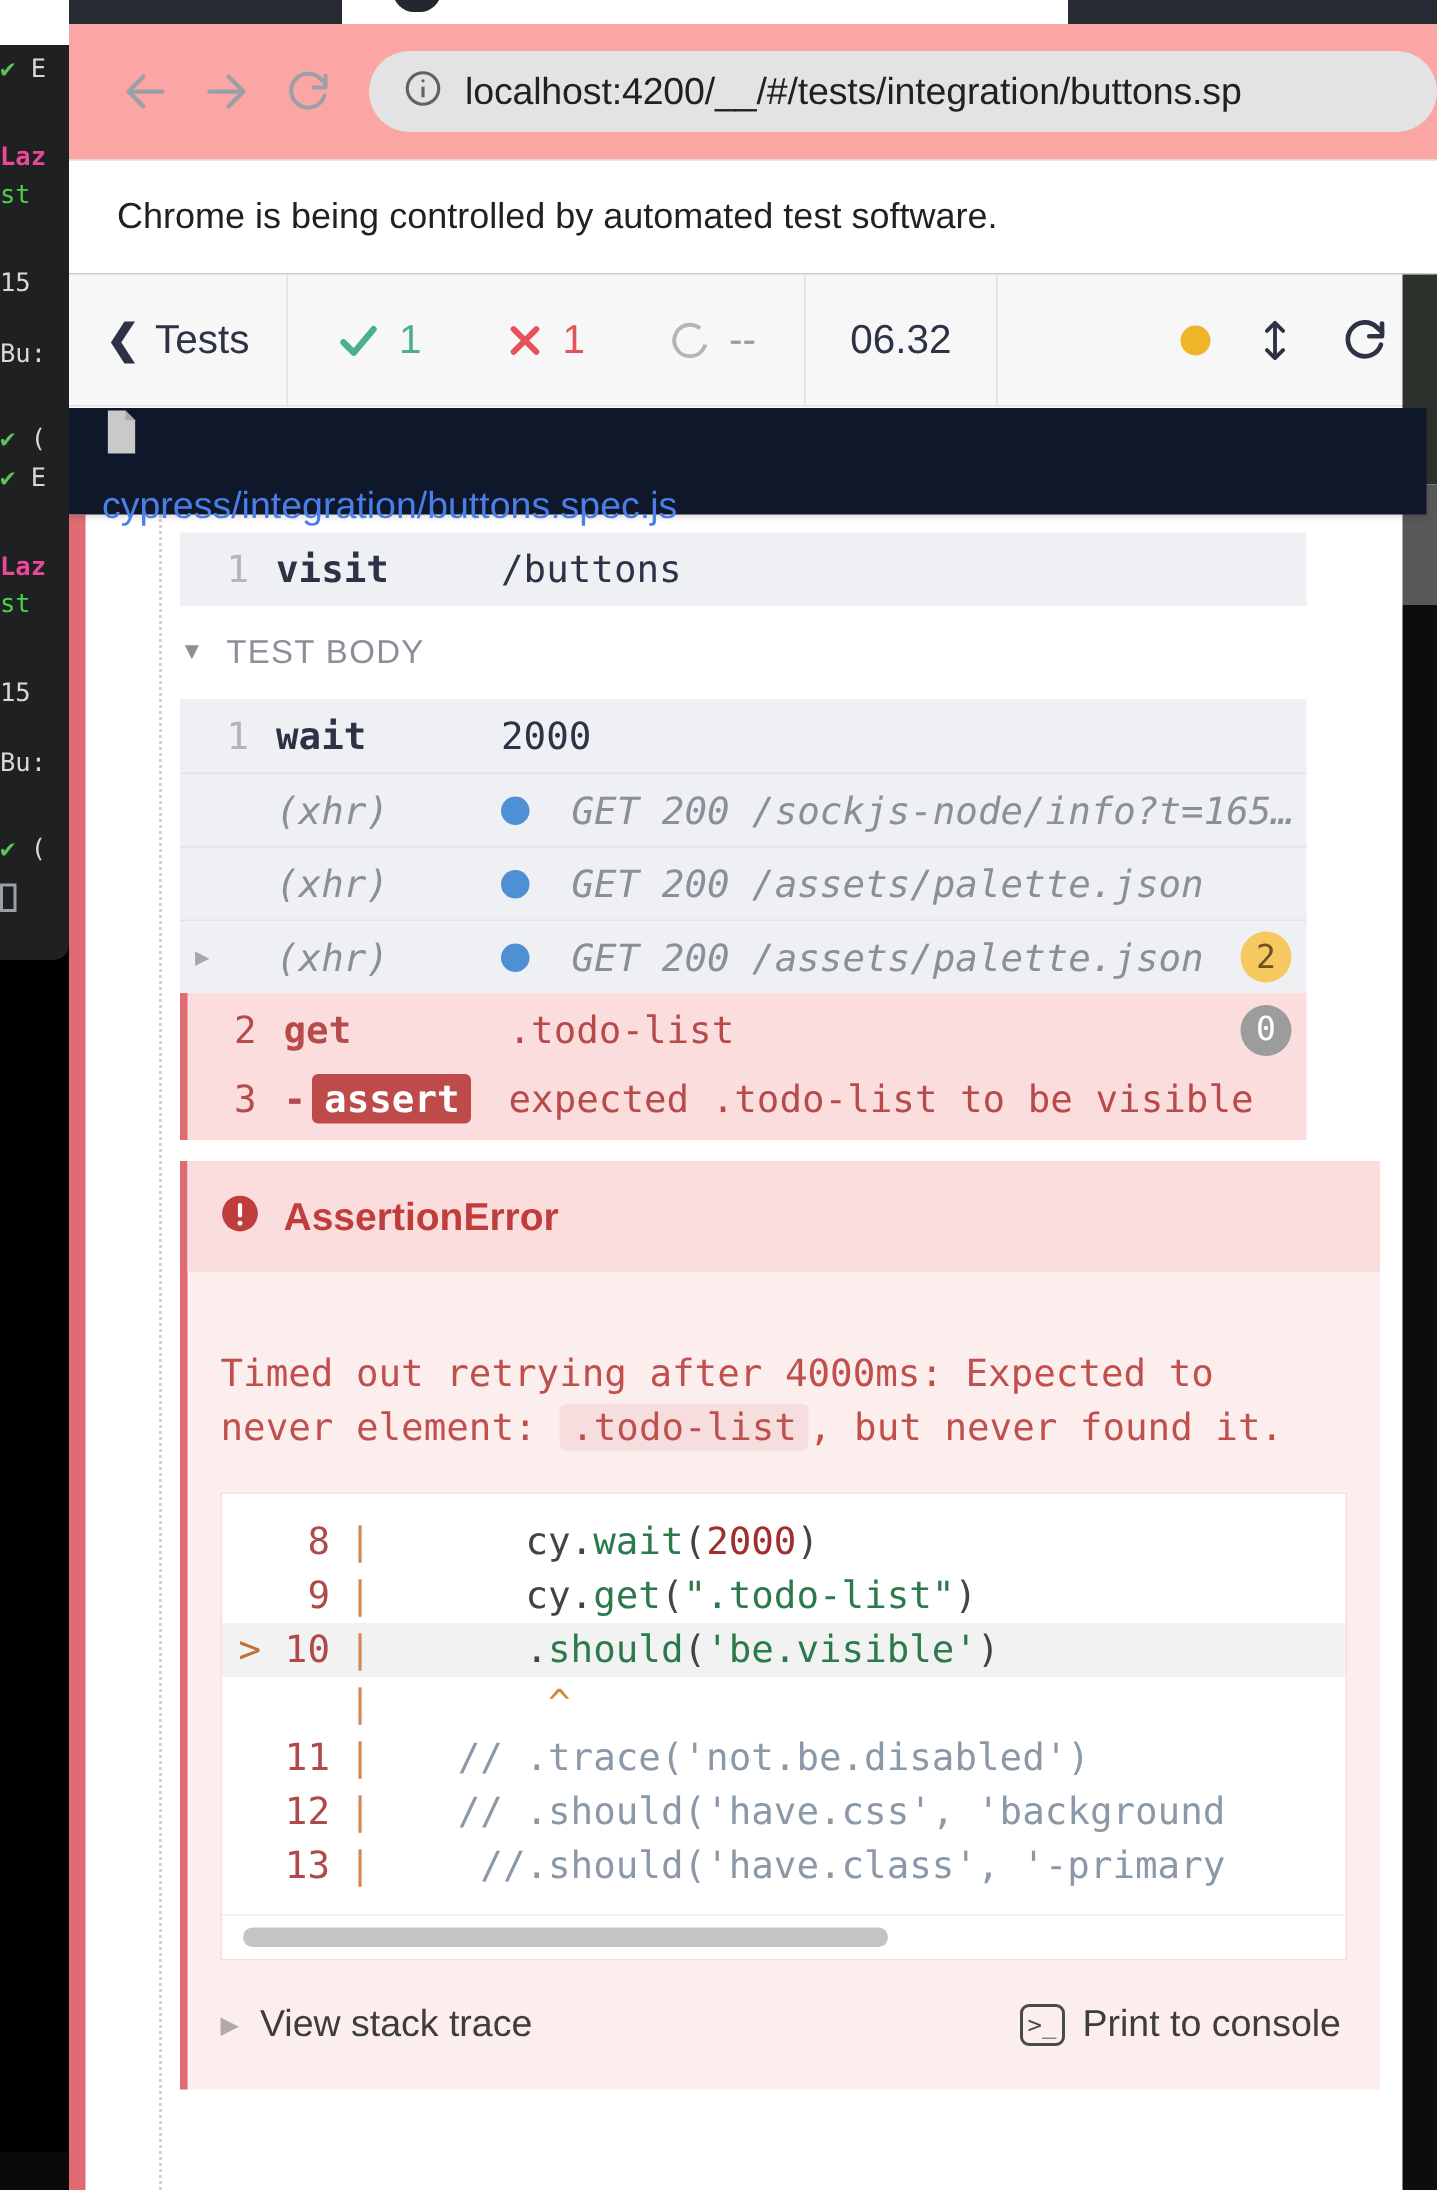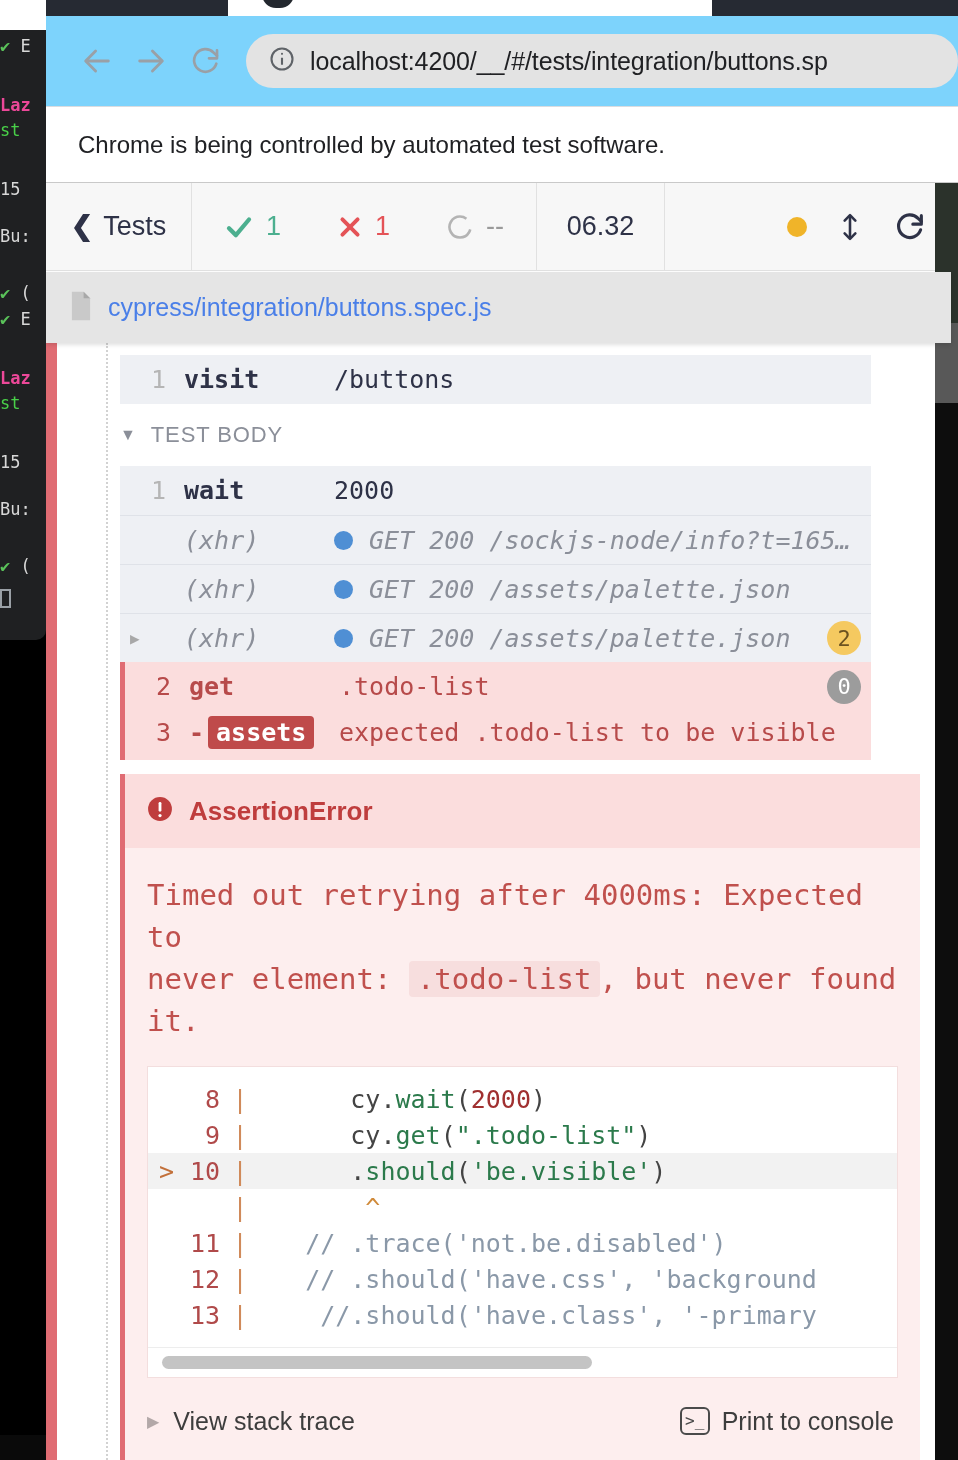--- a/index.html
+++ b/index.html
@@ -52,21 +52,21 @@
   #tab-a { left: 46px;  width: 182px; }
   #tab-b { left: 712px; width: 246px; }
   #tab-dot {
     position:absolute; left:262px; top:-16px; width:32px; height:24px;
     background:#23272e; border-radius: 0 0 14px 14px;
   }
 
   
   #chrome {
     position: absolute; left: 46px; top: 16px; width: 912px; height: 167px;
-    background: #7dd3fc;
+    background: #fca5a5;
   }
   #navbar {
     position: relative; height: 90px;
     display: flex; align-items: center; padding: 0 0 0 24px; gap: 0;
   }
   .nav-btn {
     width: 54px; height: 54px; display:flex; align-items:center; justify-content:center;
     color:#9aa0a6;
   }
   .nav-btn svg { display:block; }
@@ -121,23 +121,24 @@
     width: 128px; font-size: 27px; color:#2e3247;
     border-right:1px solid #e1e1e1;
   }
   #controls { flex:1; display:flex; align-items:center; justify-content:flex-end; padding-right:24px; gap:30px; border-right:none;}
   #dot-indicator { width:20px; height:20px; border-radius:50%; background:#f0b429; }
   .ctrl-ico { color:#2e3247; display:flex; align-items:center; }
 
   
   #spec-header {
     position:absolute; left:0; top:89px; width:905px; height:71px;
-    background:#e5e5e5; display:flex; align-items:center; padding-left:22px; gap:14px;
+    background:#0f172a; display:flex; align-items:flex-start; padding-left:22px; gap:14px;
     box-shadow: 0 2px 4px rgba(0,0,0,0.12);
     z-index: 5;
+    flex-direction: column;
   }
   #spec-header .fname { color:#4a7fe8; font-size:25px; }
 
   
   #log-body {
     position:absolute; left:0; top:160px; width:905px; bottom:0;
     background:#ffffff; overflow:hidden;
   }
   
   #status-rail {
@@ -153,21 +154,21 @@
     position:relative; margin-left:74px; width:751px;
     display:flex; align-items:center; min-height:49px;
     font-family: "DejaVu Sans Mono", monospace; font-size:25px;
   }
   .cmd .num { width:46px; text-align:right; color:#b5b5b5; flex:0 0 auto;}
   .cmd .method { margin-left:18px; width:150px; color:#2e3247; font-weight:bold; flex:0 0 auto;}
   .cmd .msg { color:#2e3247; flex:1; white-space:nowrap; overflow:hidden; }
   .cmd.alt { background:#eef0f4; }
   .cmd.xhr { background:#eef0f4; border-top:1px solid #dfe2e8; }
   .cmd.xhr .method { font-style:italic; font-weight:normal; color:#8b8f99; width:150px;}
-  .cmd.xhr .msg { font-style:italic; color:#8b8f99; display:flex; align-items:center; gap:16px;}
+  .cmd.xhr .msg { font-style:italic; color:#8b8f99; display:flex; align-items:center; gap:28px;}
   .xhr-dot { width:19px; height:19px; border-radius:50%; background:#4f8fd4; flex:0 0 auto;}
   .cmd .expander {
     position:absolute; left:10px; top:50%; transform:translateY(-50%);
     color:#a8a8a8; font-size:16px;
   }
   .badge {
     position:absolute; right:10px; top:50%; transform:translateY(-50%);
     min-width:34px; height:34px; border-radius:17px;
     display:flex; align-items:center; justify-content:center;
     font-size:22px; font-family:"DejaVu Sans Mono", monospace;
@@ -203,22 +204,22 @@
     margin-left:74px; margin-top:14px; width:800px;
     border-left:5px solid #e06c73; background:#fdeeee;
   }
   #error-head {
     background:#fbdddd; height:74px; display:flex; align-items:center;
     gap:16px; padding-left:22px;
   }
   #error-head .name { color:#bf3d3d; font-size:26px; font-weight:bold; }
   #error-msg {
     padding: 26px 22px 20px 22px;
-    font-family:"DejaVu Sans Mono", monospace; font-size:29px;
-    color:#c0504d; line-height:1.45; white-space:pre-wrap;
+    font-family:"DejaVu Sans Mono", monospace; font-size:25px;
+    color:#c0504d; line-height:1.45; white-space:pre-wrap;margin-top:24px;
   }
   #error-msg .sel {
     background:#f7dede; border-radius:4px; padding:1px 8px;
   }
 
   
   #code-frame {
     margin: 4px 22px 0 22px; background:#ffffff; border:1px solid #f3dede;
   }
   #code-file {
@@ -467,21 +468,21 @@
       <div class="cmd">
         <span class="num">2</span>
         <span class="method">get</span>
         <span class="msg">.todo-list</span>
         <span class="badge grey">0</span>
       </div>
       <div class="cmd" style="padding-bottom:6px;">
         <span class="num">3</span>
         <span class="method" style="width:150px;display:flex;align-items:center;">
           <span>-</span>
-          <span class="assert-pill">assets</span>
+          <span class="assert-pill">assert</span>
         </span>
         <span class="msg">expected .todo-list to be visible</span>
       </div>
     </div>
 
     <div id="error-panel">
       <div id="error-head">
         <span>
           <svg width="26" height="26" viewBox="0 0 24 24">
               <circle cx="12" cy="12" r="11" fill="#bf3d3d"></circle>

